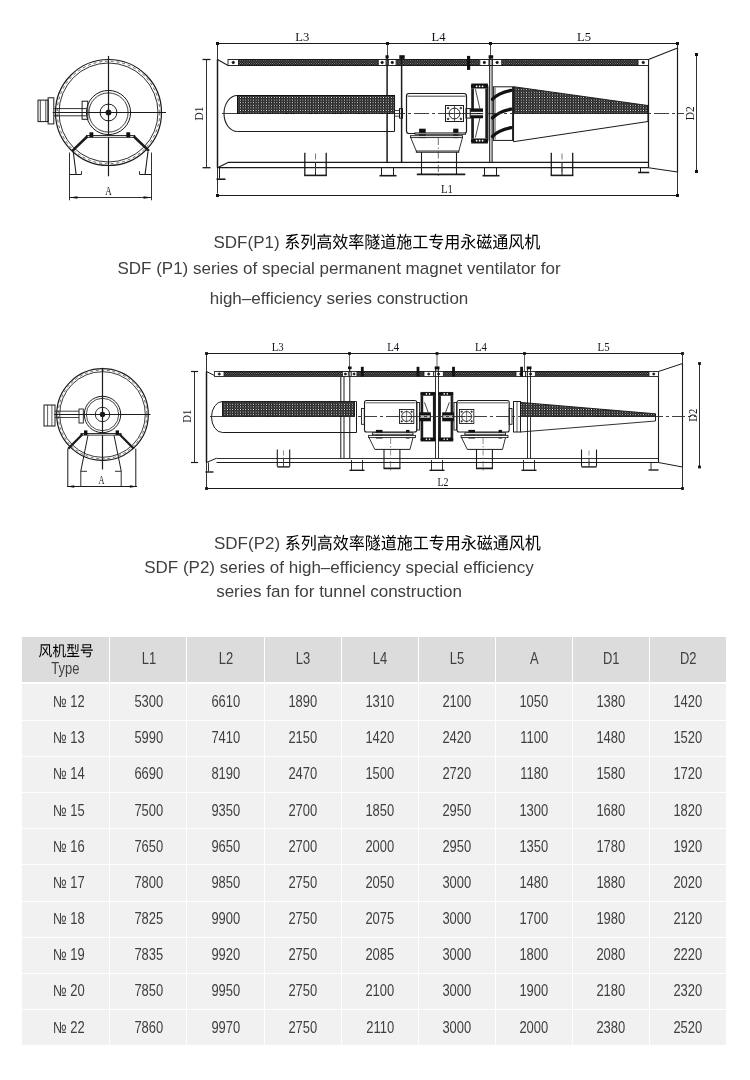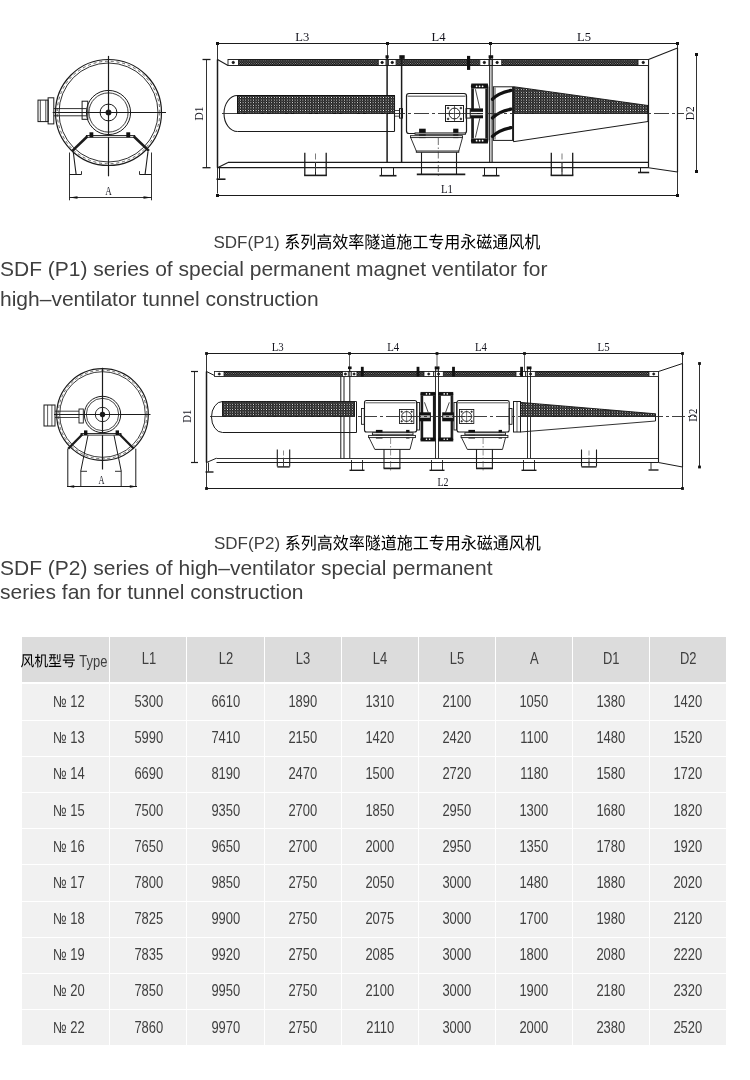--- a/index.html
+++ b/index.html
@@ -1,21 +1,21 @@
 <!DOCTYPE html>
 <html><head><meta charset="utf-8"><style>
 *{margin:0;padding:0;box-sizing:border-box}
 html,body{width:750px;height:1080px;background:#fff;font-family:"Liberation Sans",sans-serif;position:relative;overflow:hidden}
 .abs{position:absolute}
-.cap{position:absolute;width:678px;text-align:left;font-size:21px;line-height:17px;color:#3f3f3f}
+.cap{position:absolute;width:678px;text-align:center;font-size:17px;line-height:17px;color:#3f3f3f}
 #grid{position:absolute;left:22px;top:636.6px;display:grid;grid-template-columns:88.4px repeat(8,77.1px);grid-auto-rows:36.2px;grid-template-rows:47.8px}
 .th{background:#dcdcdc;border-right:1.8px solid #fff;border-bottom:2.4px solid #fff;display:flex;align-items:center;justify-content:center;font-size:16px;color:#3f3f3f}
 .td{background:#f1f1f1;border-right:1.8px solid #fff;border-bottom:1.6px solid #fff;display:flex;align-items:center;justify-content:center;font-size:16px;color:#3f3f3f}
 .sq{display:inline-block;transform:scaleX(0.81)}
-.hwrap{display:flex;flex-direction:row;align-items:center;line-height:19px;position:relative;top:2px}
+.hwrap{display:flex;flex-direction:column;align-items:center;line-height:19px;position:relative;top:2px}
 .htype{font-size:16px}
 .td.c0 .sq{margin-left:6px}
 </style></head>
 <body>
 <svg class="abs" style="left:0;top:0" width="750" height="1080" viewBox="0 0 750 1080">
 <defs>
 <pattern id="hat" width="2.3" height="2.3" patternUnits="userSpaceOnUse">
         <rect width="2.3" height="2.3" fill="#fff"></rect>
         <circle cx="1.15" cy="1.15" r="0.82" fill="none" stroke="#111" stroke-width="0.85"></circle>
       </pattern>
@@ -447,22 +447,22 @@
     <use href="#c5de5" transform="translate(412.8,549.3) scale(0.01600,-0.01720)"></use>
     <use href="#c4e13" transform="translate(428.8,549.3) scale(0.01600,-0.01720)"></use>
     <use href="#c7528" transform="translate(444.8,549.3) scale(0.01600,-0.01720)"></use>
     <use href="#c6c38" transform="translate(460.8,549.3) scale(0.01600,-0.01720)"></use>
     <use href="#c78c1" transform="translate(476.8,549.3) scale(0.01600,-0.01720)"></use>
     <use href="#c901a" transform="translate(492.8,549.3) scale(0.01600,-0.01720)"></use>
     <use href="#c98ce" transform="translate(508.8,549.3) scale(0.01600,-0.01720)"></use>
     <use href="#c673a" transform="translate(524.8,549.3) scale(0.01600,-0.01720)"></use>
 </svg>
 <div class="cap" style="top:260.4px">SDF (P1) series of special permanent magnet ventilator for</div>
-<div class="cap" style="top:290.4px">high–ventilator tunnel construction</div>
-<div class="cap" style="top:559.3px">SDF (P2) series of high–ventilator special permanent</div>
+<div class="cap" style="top:290.4px">high–efficiency series construction</div>
+<div class="cap" style="top:559.3px">SDF (P2) series of high–efficiency special efficiency</div>
 <div class="cap" style="top:583.4px">series fan for tunnel construction</div>
 <div id="grid">
     <div class="th c0">
       <div class="hwrap">
         <svg width="56" height="15" viewBox="0 0 56 15">
           <use href="#c98ce" transform="translate(0.5,12.2) scale(0.01380,-0.01500)"></use>
           <use href="#c673a" transform="translate(14.3,12.2) scale(0.01380,-0.01500)"></use>
           <use href="#c578b" transform="translate(28.1,12.2) scale(0.01380,-0.01500)"></use>
           <use href="#c53f7" transform="translate(41.9,12.2) scale(0.01380,-0.01500)"></use>
         </svg>

